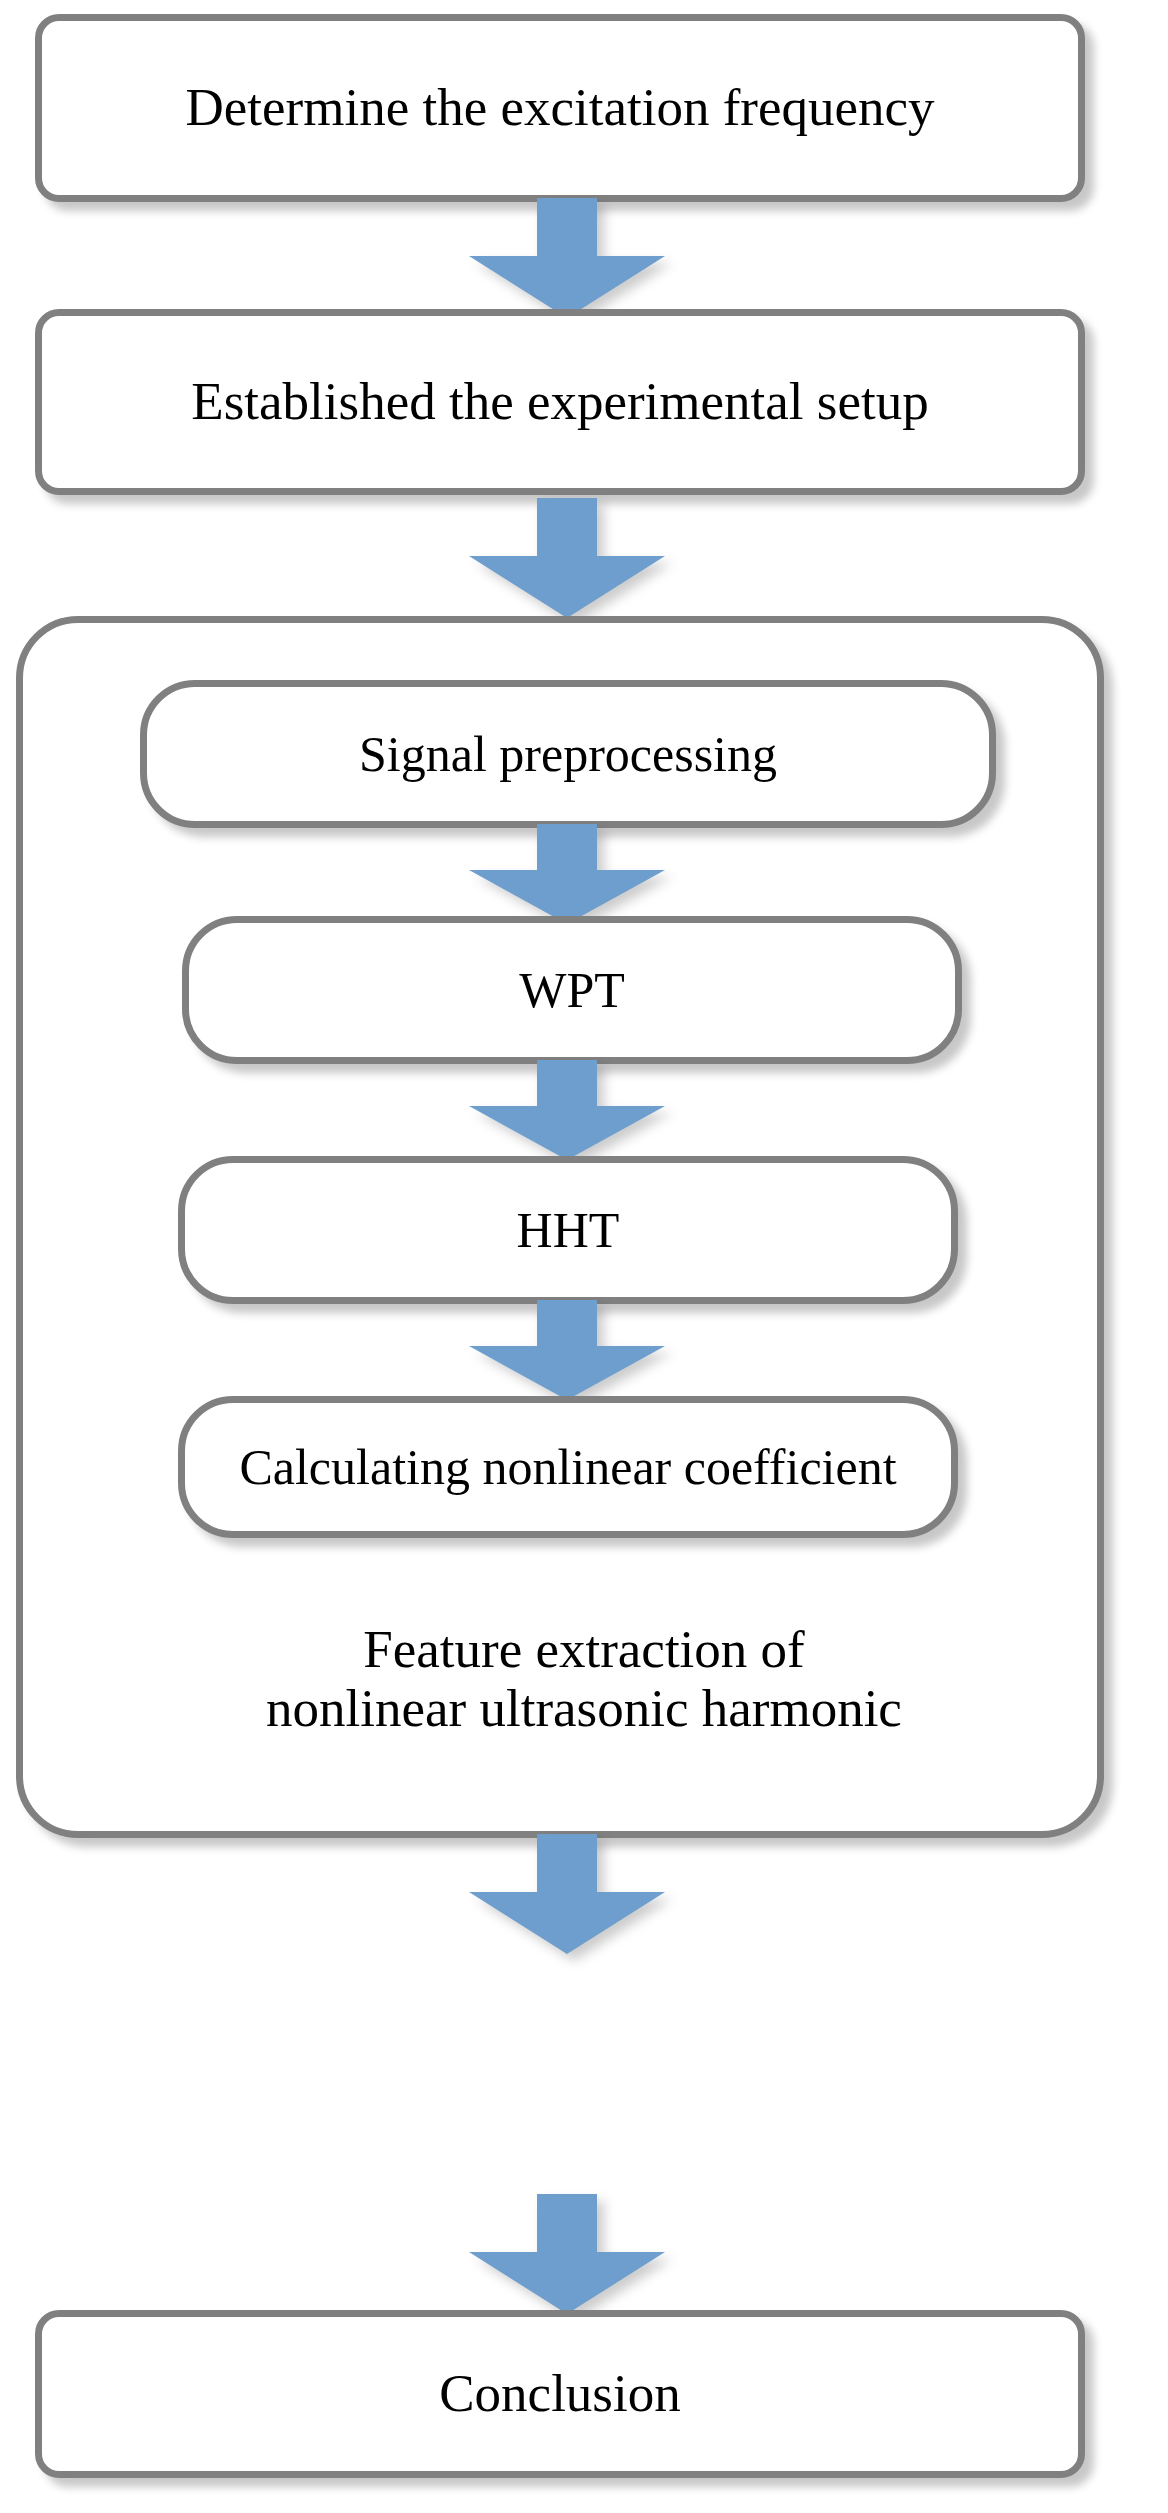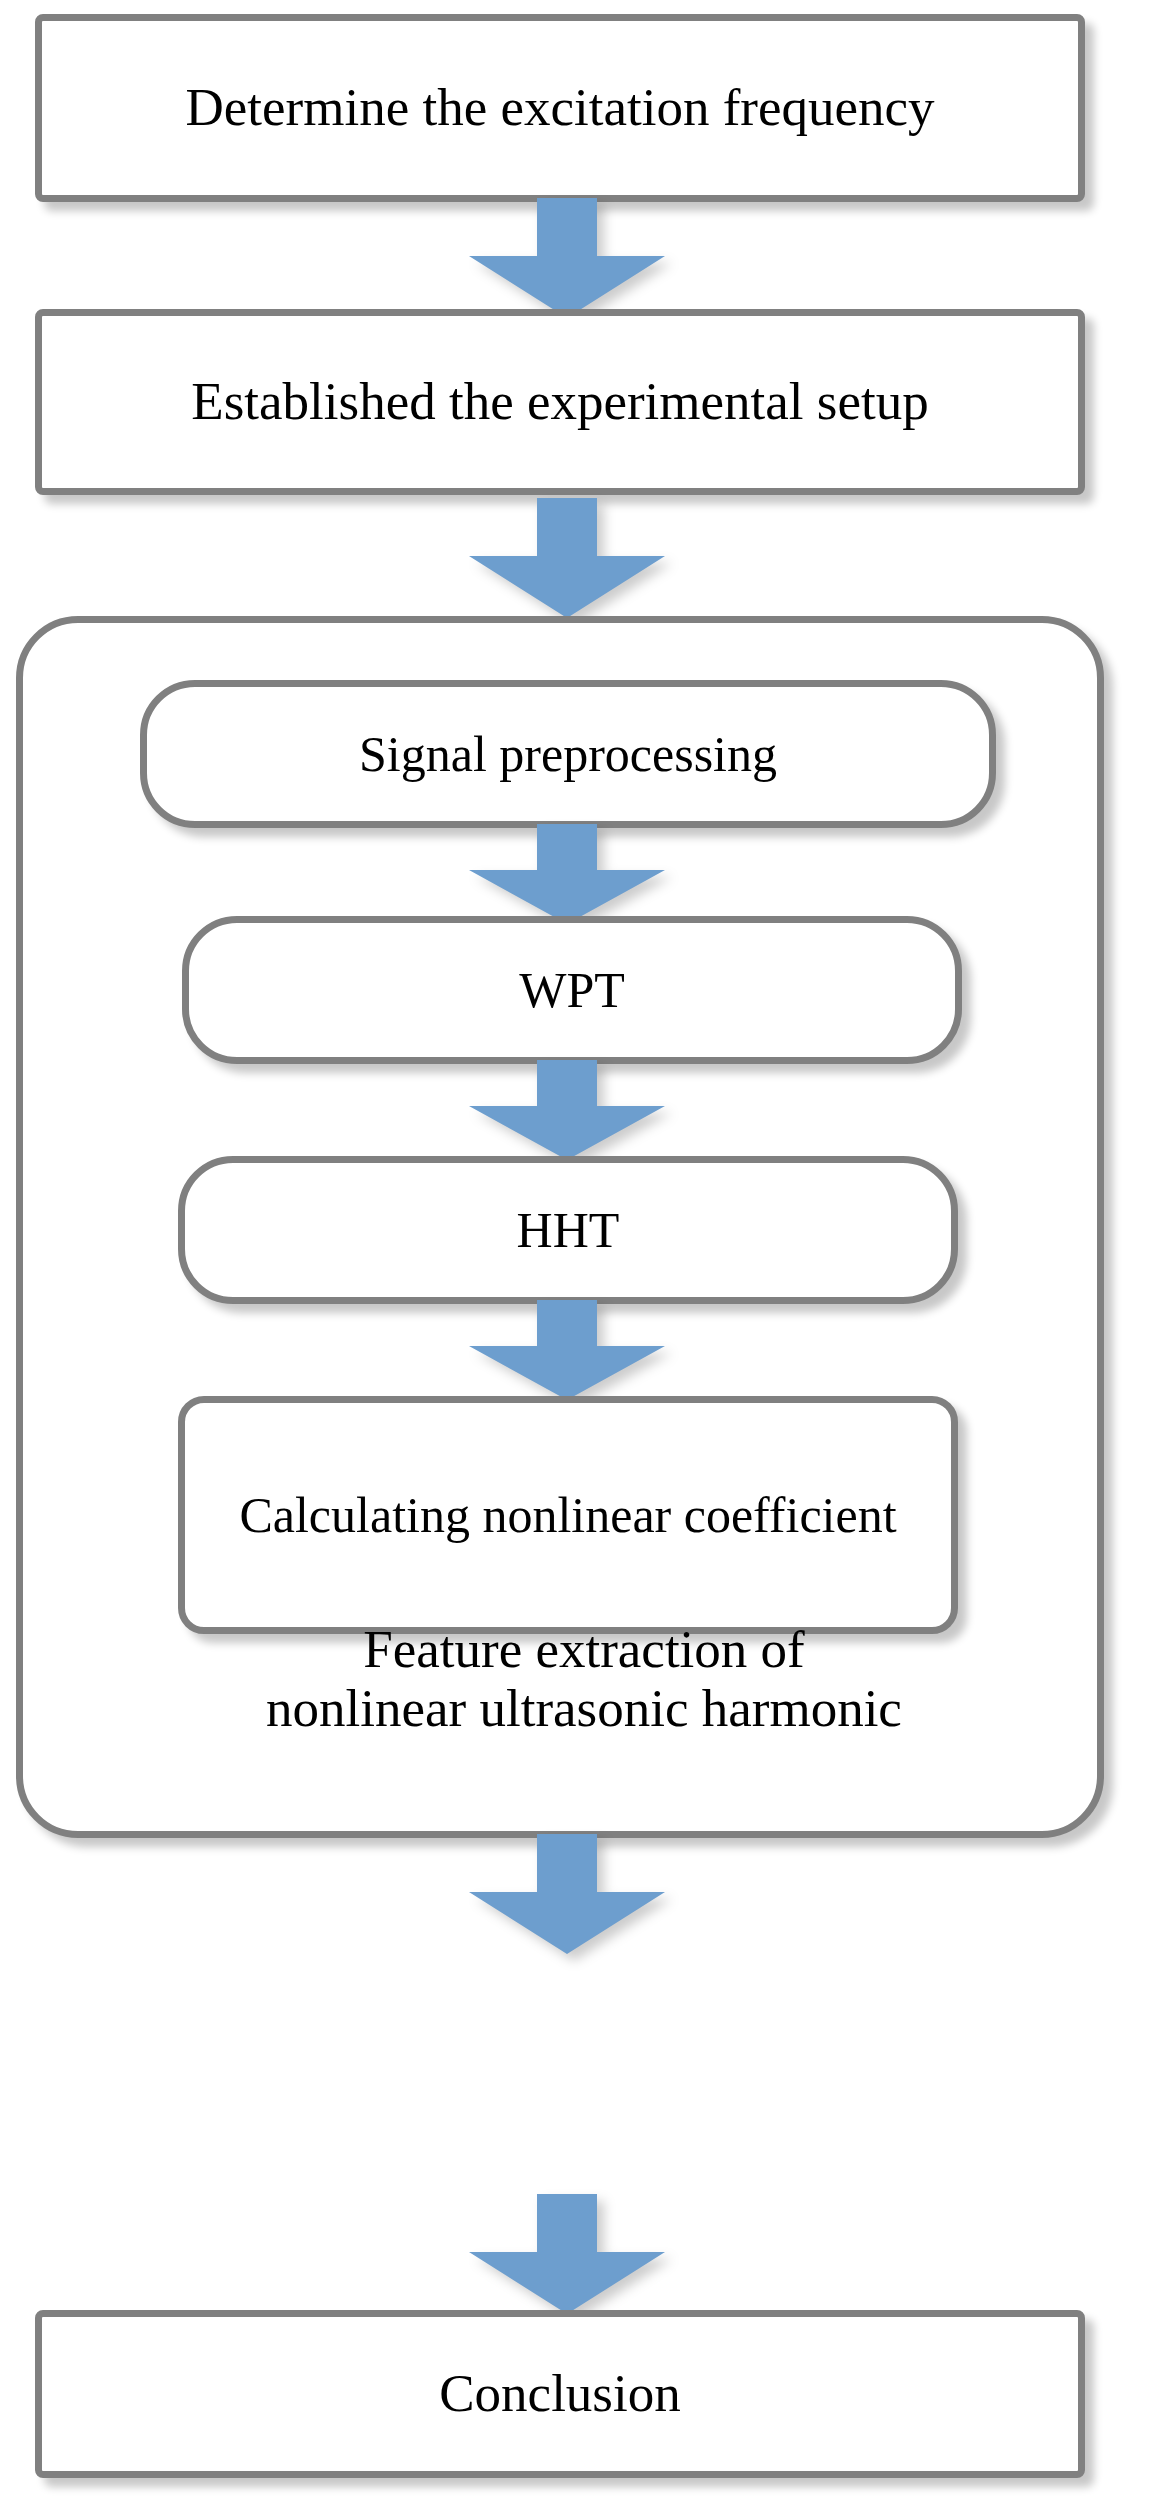--- a/index.html
+++ b/index.html
@@ -38,21 +38,21 @@
 
   .node .label {
     display: block;
     width: 100%;
     padding: 0 14px;
     box-sizing: border-box;
   }
 
   
   .outer-node {
-    border-radius: 8px;
+    border-radius: 24px;
     font-size: 53px;
   }
 
   
   .group-box {
     position: absolute;
     box-sizing: border-box;
     background: #ffffff;
     border: 7px solid #808080;
     border-radius: 62px;
@@ -132,21 +132,21 @@
   <div class="node inner-node" style="left:178px; top:1156px; width:780px; height:148px;">
     <span class="label">HHT</span>
   </div>
 
   <div class="arrow" style="left:469px; top:1300px; width:196px; height:100px;">
     <svg width="196" height="100" viewBox="0 0 196 100" aria-hidden="true">
       <polygon points="68,0 128,0 128,46 196,46 98,100 0,46 68,46" fill="#6D9ECE"></polygon>
     </svg>
   </div>
 
-  <div class="node inner-node" style="left:178px; top:1396px; width:780px; height:238px;border-radius:26px;">
+  <div class="node inner-node" style="left:178px; top:1396px; width:780px; height:142px;">
     <span class="label">Calculating nonlinear coefficient</span>
   </div>
 
   <div class="group-caption" style="top:1620px;">
     <div>Feature extraction of</div>
     <div>nonlinear ultrasonic harmonic</div>
   </div>
 
   <div class="arrow" style="left:469px; top:1834px; width:196px; height:120px;">
     <svg width="196" height="120" viewBox="0 0 196 120" aria-hidden="true">

